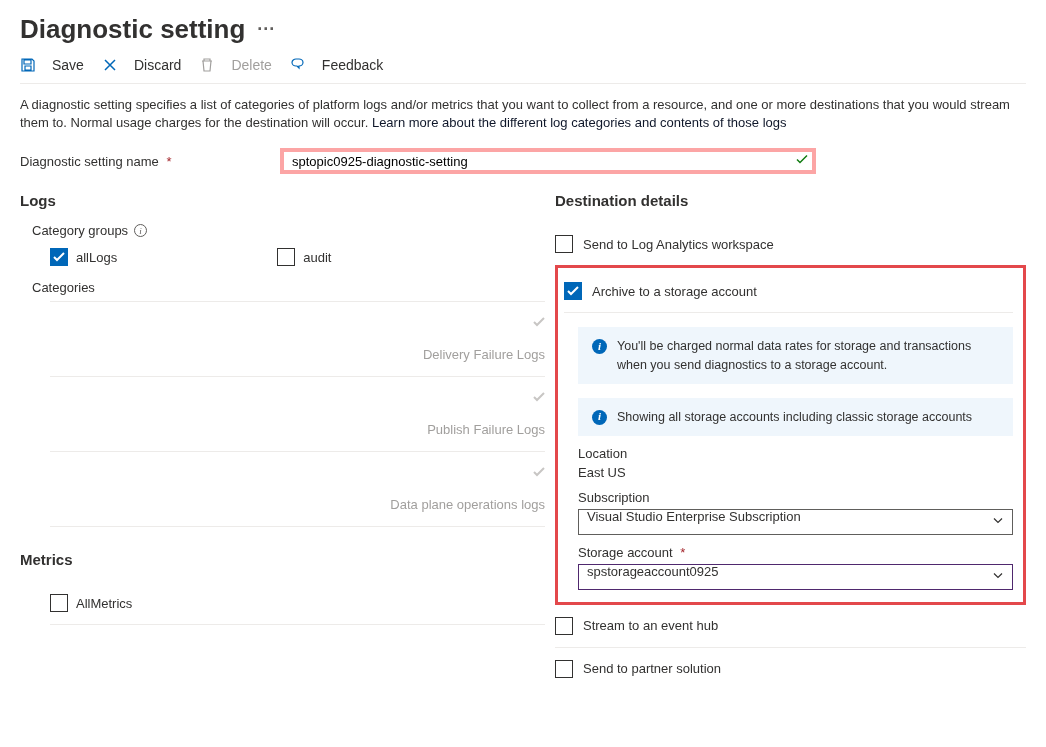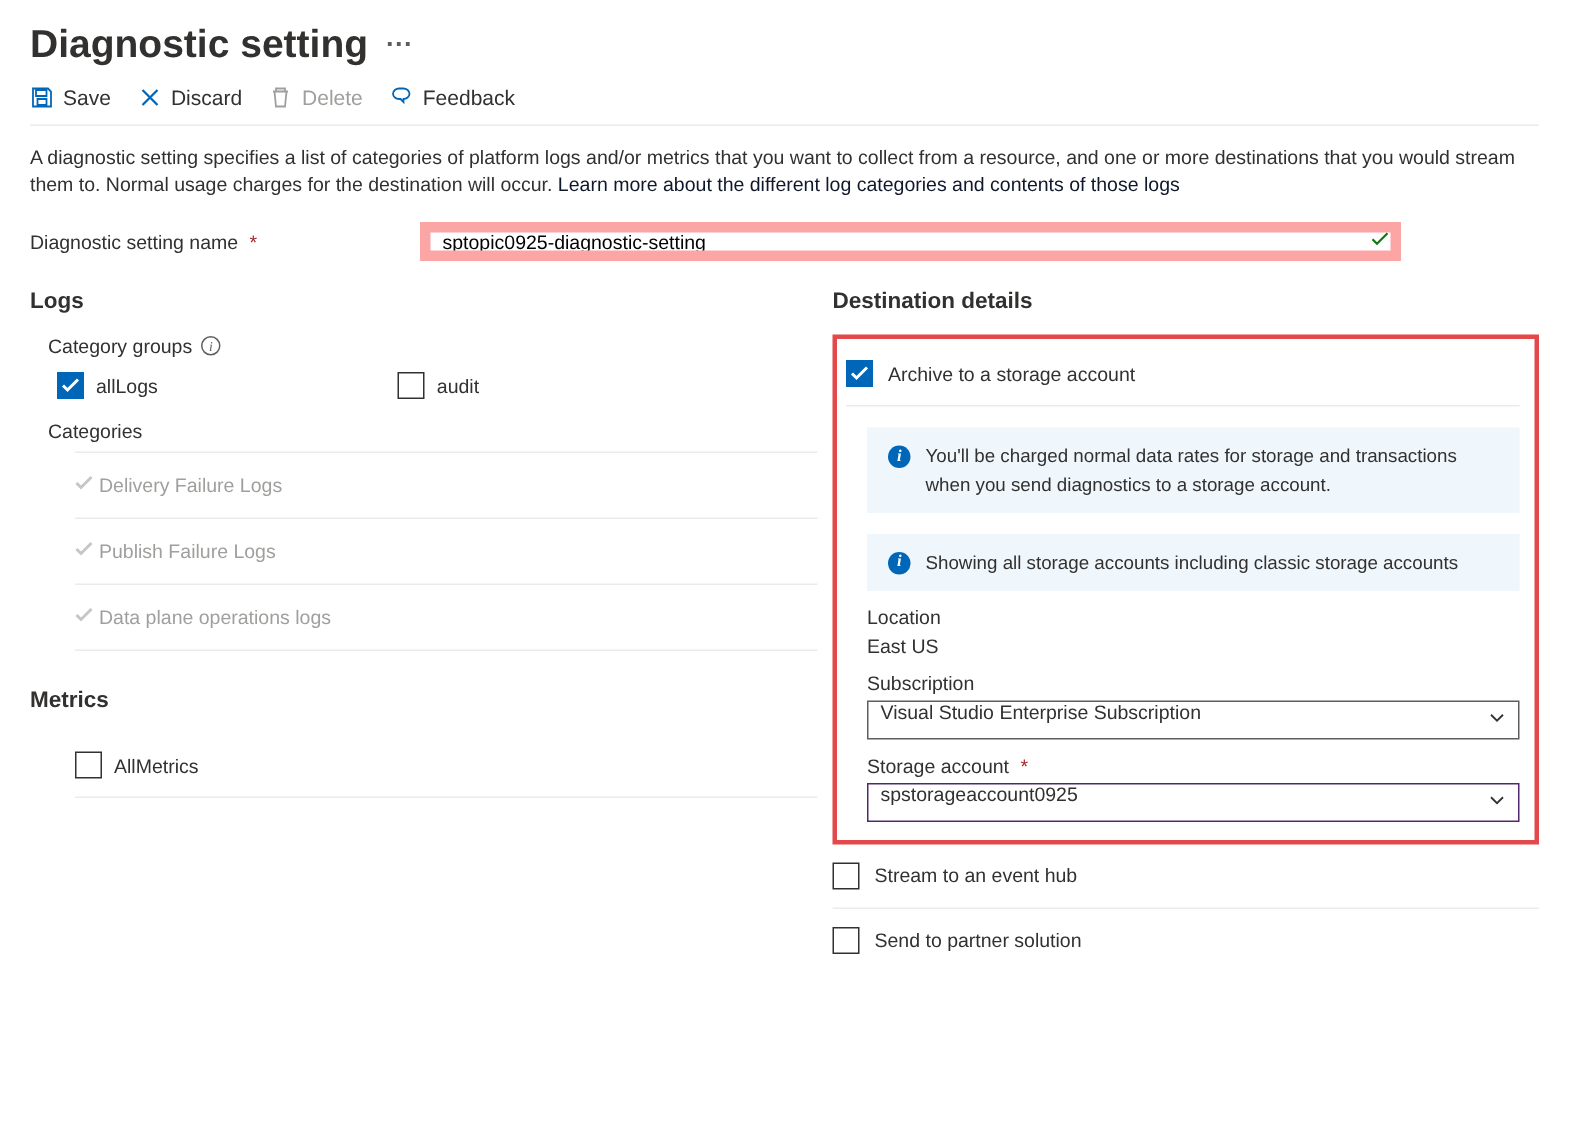--- a/index.html
+++ b/index.html
@@ -27,21 +27,21 @@
     display: flex;
     gap: 18px;
     padding: 4px 0 10px 0;
     border-bottom: 1px solid #edebe9;
     margin-bottom: 12px;
     align-items: center;
   }
   .cmd {
     display: flex;
     align-items: center;
-    gap: 6px;
+    gap: 16px;
     font-size: 14px;
     cursor: pointer;
     color: #323130;
   }
   .cmd.disabled { color: #a19f9d; cursor: default; align-items: flex-end; }
   .cmd .icn { width: 16px; height: 16px; flex-shrink: 0; display: inline-block; }
   .intro {
     font-size: 13px;
     color: #323130;
     line-height: 1.4;
@@ -52,22 +52,22 @@
     display: flex;
     align-items: center;
     margin-bottom: 18px;
   }
   .field-label {
     width: 260px;
     font-size: 13px;
   }
   .req { color: #a4262c; margin-left: 4px; }
   .text-input {
-    width: 654px;
-    border: 7px solid #fca5a5;
+    width: 536px;
+    border: 4px solid #fca5a5;
     padding: 4px 30px 4px 8px;
     font-size: 13px;
     height: 26px;
     font-family: inherit;
     outline: none;
     position: relative;
   }
   .input-wrap {
     position: relative;
     display: inline-block;
@@ -108,21 +108,21 @@
     border: 1px solid #605e5c;
     border-radius: 50%;
     display: inline-flex;
     align-items: center; justify-content: center;
     font-size: 9px; color: #605e5c;
     font-style: italic; font-family: serif;
   }
   .chk-row {
     display: flex;
     gap: 160px;
-    margin-left: 18px;
+    margin-left: 30px;
     margin-bottom: 14px;
   }
   .chk {
     display: flex;
     align-items: center;
     gap: 8px;
     font-size: 13px;
     cursor: pointer;
   }
   .chk .box {
@@ -138,24 +138,25 @@
     background: #0067b8;
     border-color: #0067b8;
   }
   .cat-list {
     margin-left: 30px;
     margin-top: 6px;
   }
   .cat-item {
     display: flex;
     align-items: flex-end;
-    gap: 4px;
+    gap: 16px;
     padding: 14px 0;
     border-top: 1px solid #edebe9;
     color: #a19f9d;
+    flex-direction: column;
   }
   .dest-item {
     display: flex;
     align-items: center;
     gap: 10px;
     padding: 12px 0;
     border-bottom: 1px solid #edebe9;
   }
   .dest-item .box {
     width: 18px; height: 18px;
@@ -349,20 +350,24 @@
     <div class="section-h" style="margin-top:24px">Metrics</div>
     <div class="metrics-chk">
       <span class="box" style="width:18px;height:18px;border:1px solid #323130;display:inline-block"></span>
       <span>AllMetrics</span>
     </div>
   </div>
 
   <div class="col-right">
     <div class="section-h">Destination details</div>
 
+    <div class="dest-item" style="border-bottom:none">
+      <span class="box"></span>
+      <span>Send to Log Analytics workspace</span>
+    </div>
 
     <div class="highlight">
       <div class="dest-item">
         <span class="box checked">
           <svg width="12" height="12" viewBox="0 0 12 12">
               <path d="M1 6l3 3 7-7" fill="none" stroke="#fff" stroke-width="2"></path>
             </svg>
         </span>
         <span>Archive to a storage account</span>
       </div>

